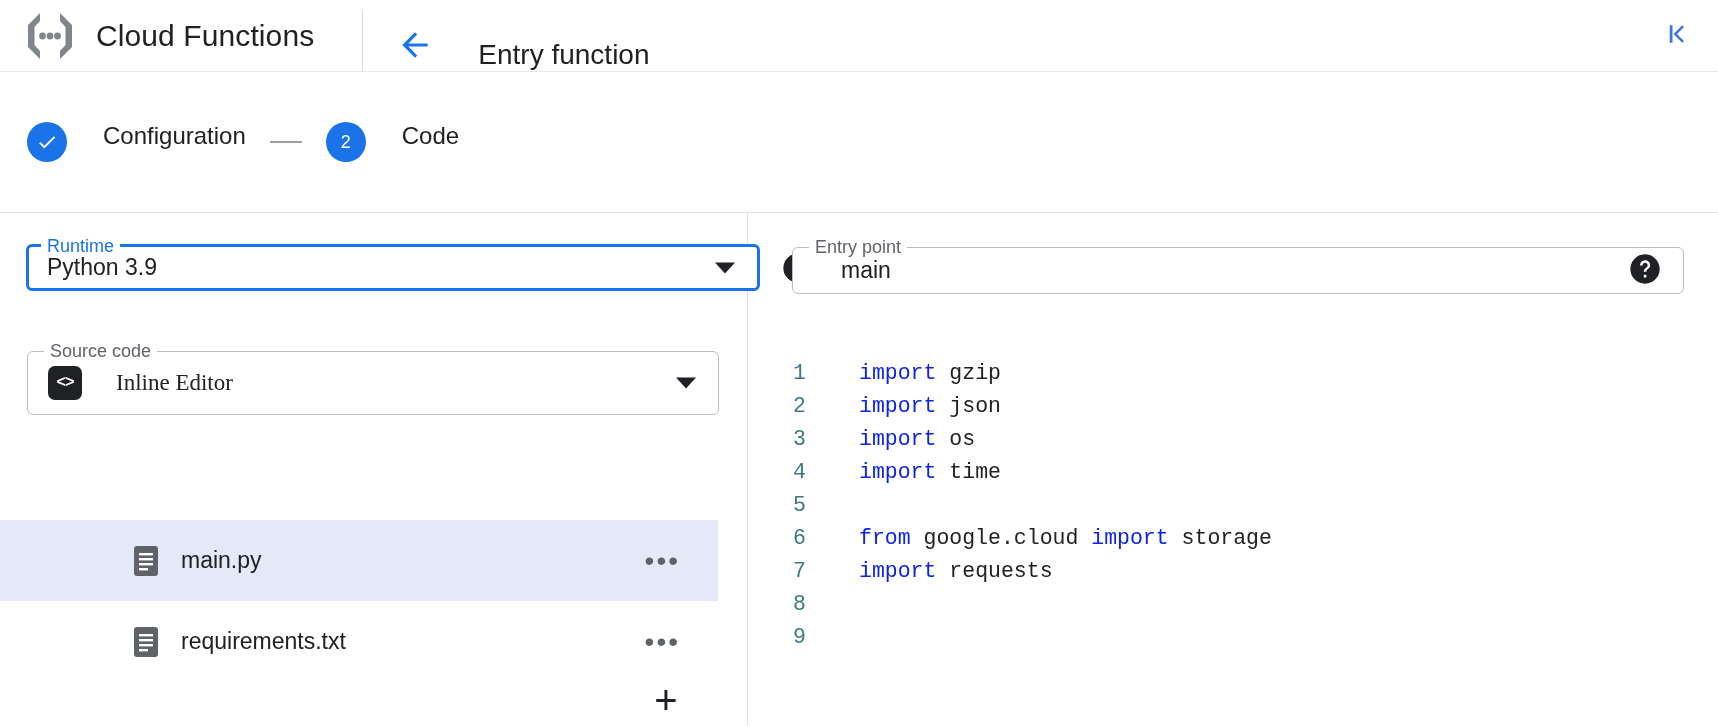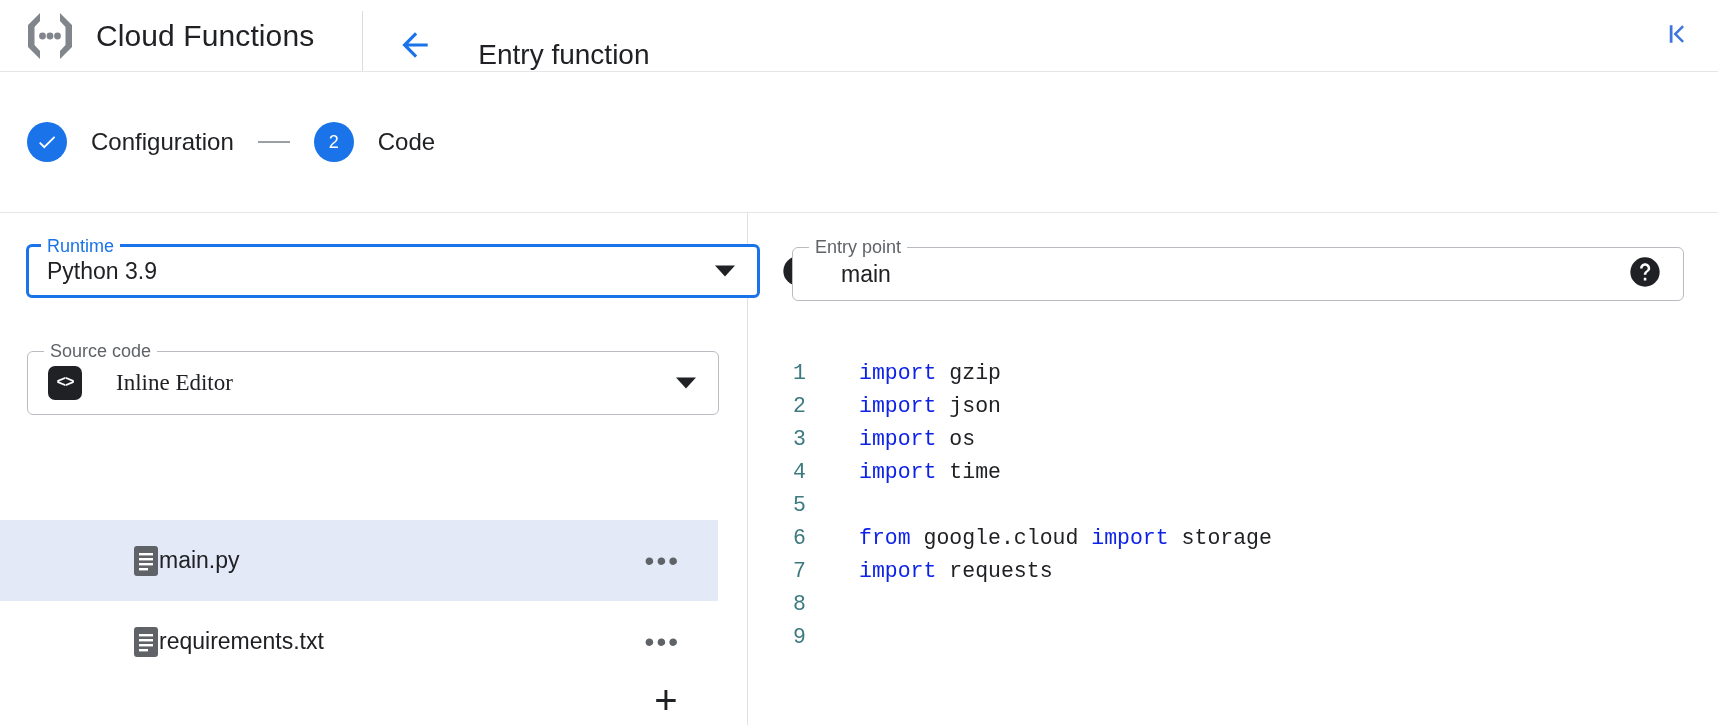--- a/index.html
+++ b/index.html
@@ -79,22 +79,23 @@
   .stepper {
     height: 141px;
     display: flex;
     align-items: center;
     padding-left: 27px;
     border-bottom: 1px solid #e4e6e8;
     background: #fff;
   }
   .step {
     display: flex;
-    align-items: center;
-    cursor: pointer;
+    align-items: flex-start;
+    cursor: pointer;
+    gap: 12px;
   }
   .step-marker {
     width: 40px; height: 40px;
     border-radius: 50%;
     background: #1a73e8;
     color: #fff;
     display: flex; align-items: center; justify-content: center;
     font-size: 18px;
     flex: 0 0 auto;
   }
@@ -128,21 +129,21 @@
   .right-pane {
     flex: 1 1 auto;
     position: relative;
   }
 
   
   .field {
     position: relative;
     border: 1px solid #b9bdc2;
     border-radius: 6px;
-    height: 54px;
+    height: 47px;
     display: flex;
     align-items: center;
     background: #fff;
   }
   .field.focused {
     border: 3px solid #1a73e8;
   }
   .field-legend {
     position: absolute;
     top: -11px;
@@ -265,20 +266,21 @@
   }
   .file-row.selected { background: #e4e9f8; }
   .file-icon {
     margin-left: 133px;
     width: 26px; height: 32px;
     flex: 0 0 auto;
   }
   .file-name {
     font-size: 23px;
     color: #202124;
+    margin-left: 22px;
     white-space: nowrap;
   }
   .file-more {
     position: absolute;
     right: 38px;
     top: 50%;
     transform: translateY(-50%);
     font-size: 28px;
     letter-spacing: 2px;
     color: #5f6368;

